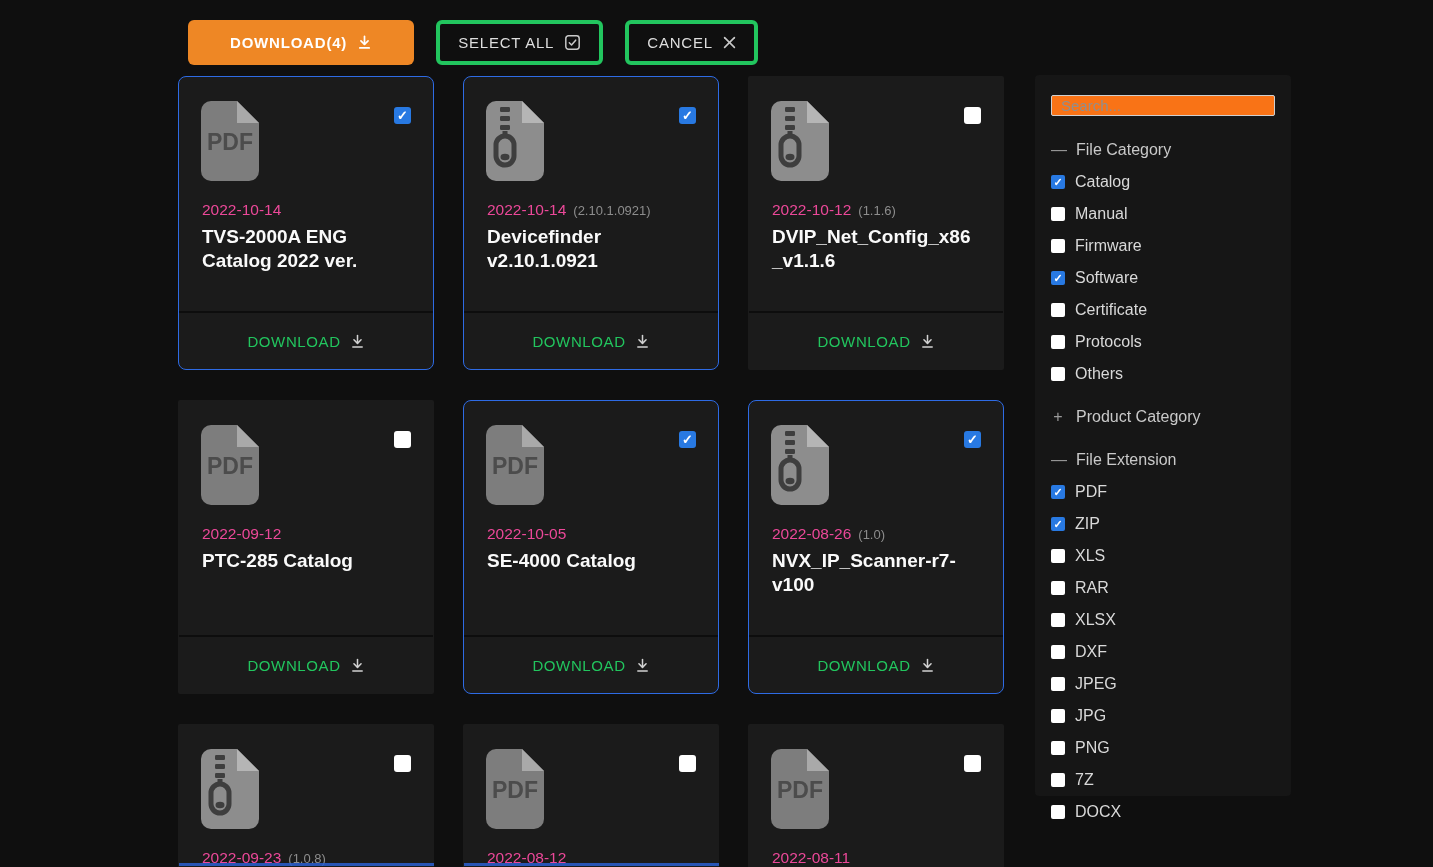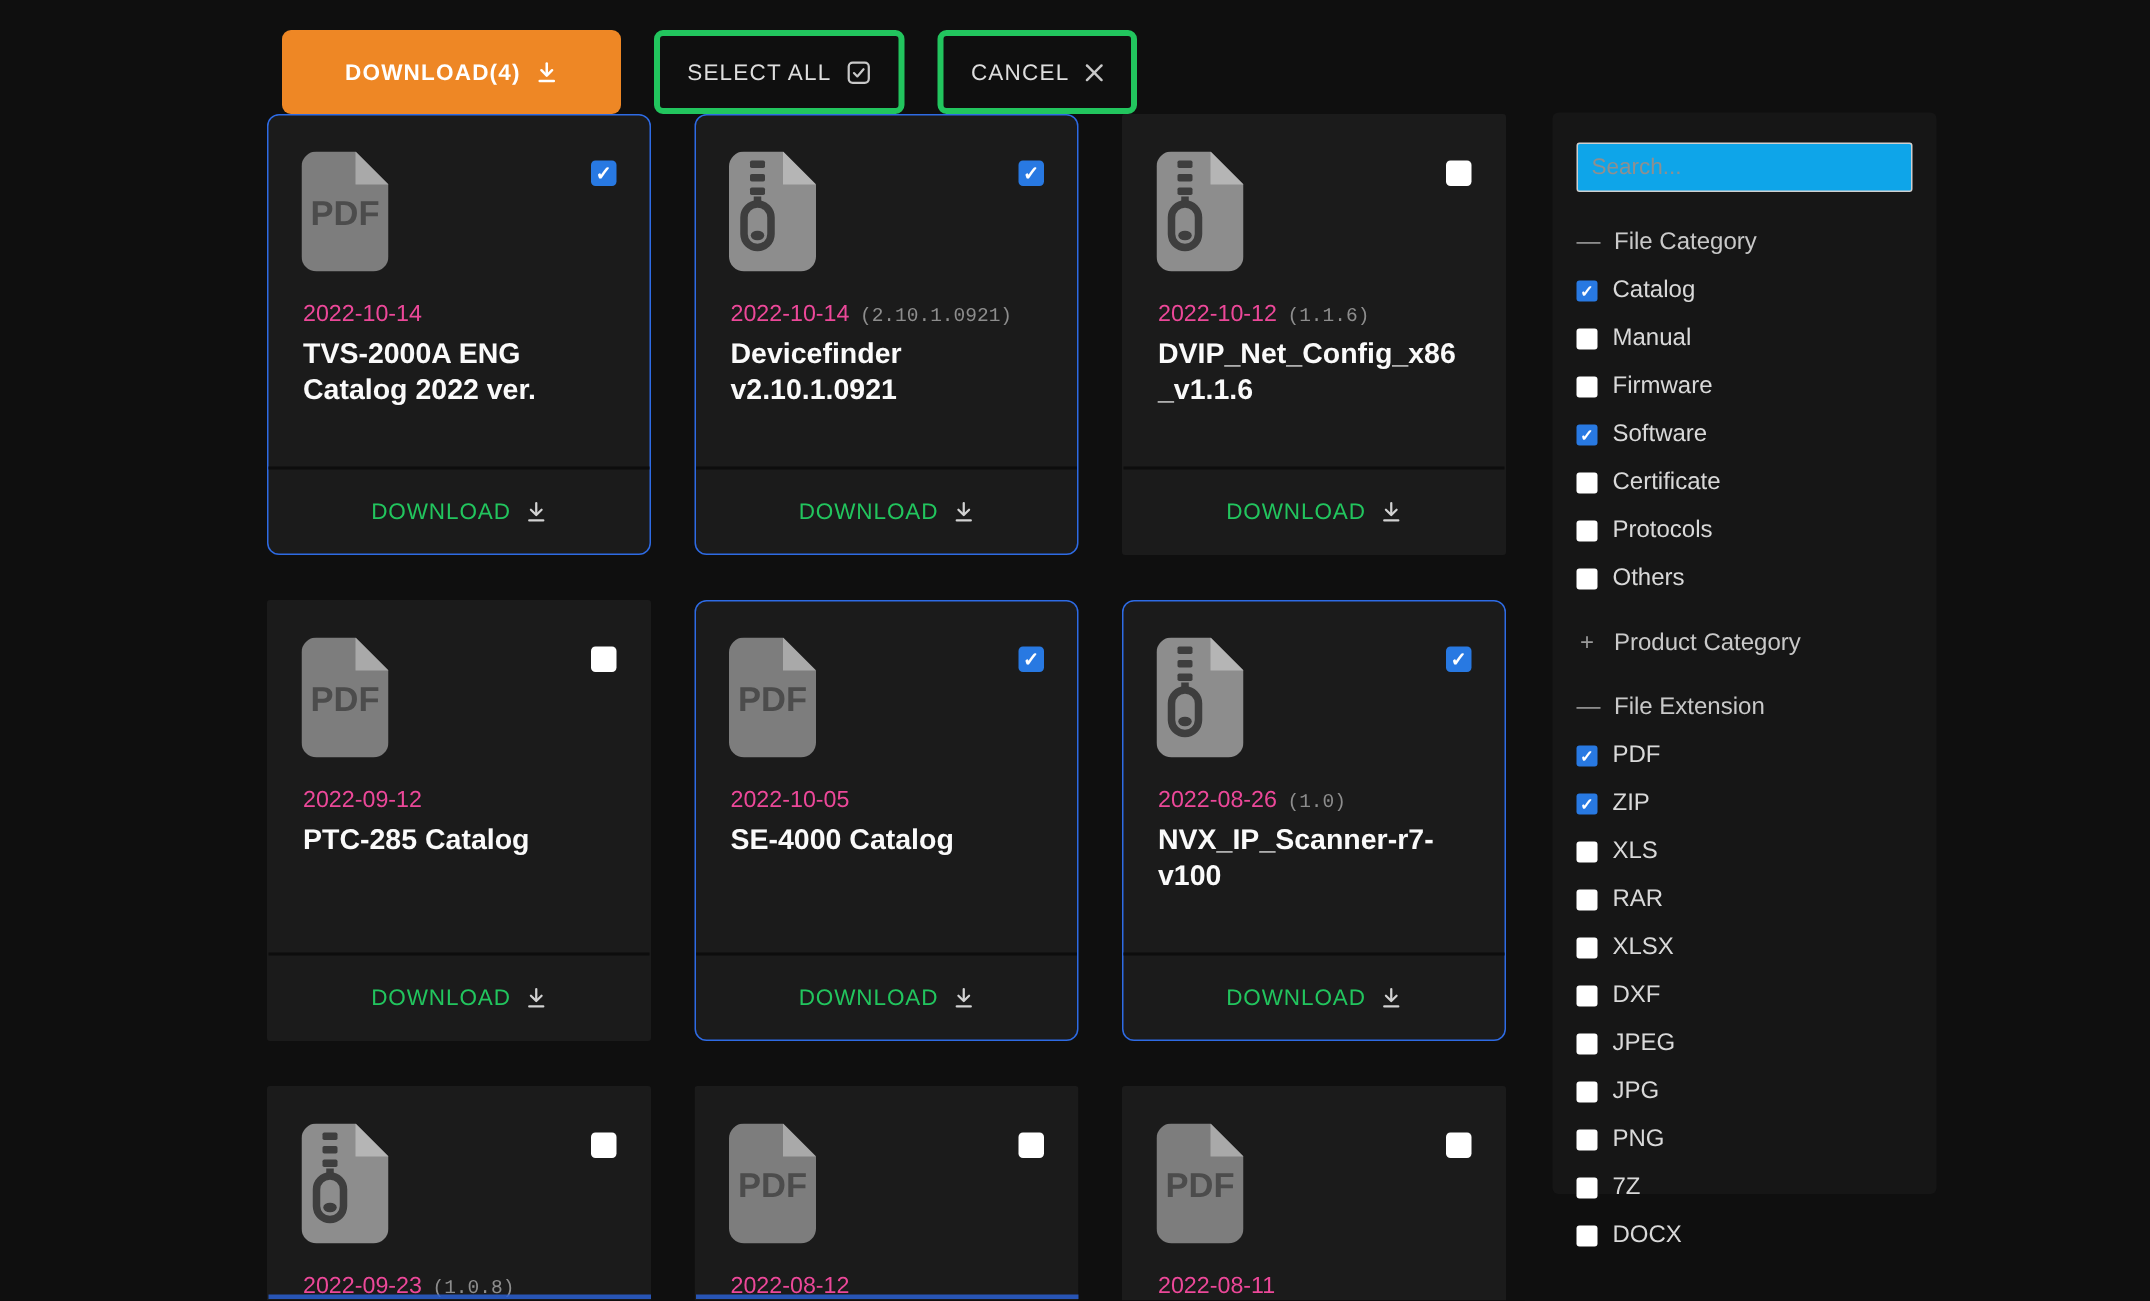--- a/index.html
+++ b/index.html
@@ -4,52 +4,52 @@
 <style>
   html,body{margin:0;padding:0;background:#0e0e0e;}
   *{box-sizing:border-box;}
   #stage{
     position:relative;width:1433px;height:867px;overflow:hidden;
     background:#0f0f0f;font-family:"Liberation Sans",sans-serif;
     -webkit-font-smoothing:antialiased;
   }
   
   #toolbar{position:absolute;left:188px;top:20px;display:flex;gap:22px;align-items:center;}
-  .btn{height:56px;display:inline-flex;align-items:center;justify-content:center;gap:10px;
+  .btn{height:45px;display:inline-flex;align-items:center;justify-content:center;gap:10px;
        border-radius:6px;font-size:15px;letter-spacing:.8px;cursor:pointer;user-select:none;}
   .btn-primary{background:#ee8725;color:#fff;font-weight:700;padding:0 42px;border:none;}
   .btn-ghost{background:transparent;color:#dedede;font-weight:500;border:4px solid #22c55e;padding:0 18px;}
   .btn svg{display:block;}
   
   #grid{position:absolute;left:178px;top:76px;width:826px;
         display:grid;grid-template-columns:repeat(3,256px);grid-auto-rows:294px;
         column-gap:29px;row-gap:30px;}
   .card{position:relative;background:#1b1b1b;border:1px solid transparent;border-radius:2px;}
   .card.selected{border-color:#2e6be4;border-radius:8px;}
   .card .ficon{position:absolute;left:22px;top:24px;}
   .chk{display:inline-block;background:#fff;border-radius:3px;position:relative;}
   .chk.checked{background:#2879e2;}
   .chk.checked::after{content:"✓";position:absolute;inset:0;color:#fff;font-weight:700;
       display:flex;align-items:center;justify-content:center;}
   .card-chk{position:absolute;top:30px;right:22px;width:17px;height:17px;cursor:pointer;}
   .card-chk.checked::after{font-size:13px;}
   .card .meta{position:absolute;left:23px;top:124px;right:20px;white-space:nowrap;}
   .card .date{color:#ec4899;font-size:15.5px;}
-  .card .ver{color:#8d8d8d;font-size:13px;margin-left:7px;font-family:Liberation Mono, monospace;}
+  .card .ver{color:#8d8d8d;font-size:13px;margin-left:7px;}
   .card .title{position:absolute;left:23px;top:148px;right:22px;color:#fafafa;font-size:19px;
       font-weight:600;line-height:1.26;overflow-wrap:anywhere;}
   .card .foot{position:absolute;left:0;right:0;bottom:0;height:58px;border-top:2px solid #0d0d0d;
       display:flex;align-items:center;justify-content:center;gap:9px;cursor:pointer;}
   .card .foot span{color:#22c55e;font-size:15px;letter-spacing:.6px;}
   
   .cutline{position:absolute;height:3px;top:863px;background:#2a5fd0;opacity:.85;}
   
   #sidebar{position:absolute;left:1035px;top:75px;width:256px;height:721px;background:#161616;
       border-radius:4px;padding:20px 16px;}
-  #search{width:100%;height:33px;background:#0ea5e9;border:1px solid #cfcfcf;border-radius:2px;
+  #search{width:100%;height:21px;background:#f97316;border:1px solid #cfcfcf;border-radius:2px;
       padding:0 9px;font-size:15px;color:#333;font-family:"Liberation Sans",sans-serif;outline:none;}
   #search::placeholder{color:#8f8f8f;}
   .sec-head{display:flex;align-items:center;gap:11px;margin:25px 0 4px 0;color:#c9c9c9;
       font-size:16px;cursor:pointer;user-select:none;}
   .sec-head .tog{color:#9a9a9a;font-size:16px;width:14px;text-align:center;}
   .sb-item{display:flex;align-items:center;gap:10px;margin-top:14px;cursor:pointer;}
   .sb-item .chk{width:14px;height:14px;border-radius:2px;flex:0 0 auto;}
   .sb-item .chk.checked::after{font-size:11px;}
   .sb-item .lbl{color:#d9d9d9;font-size:16px;}
 </style>

